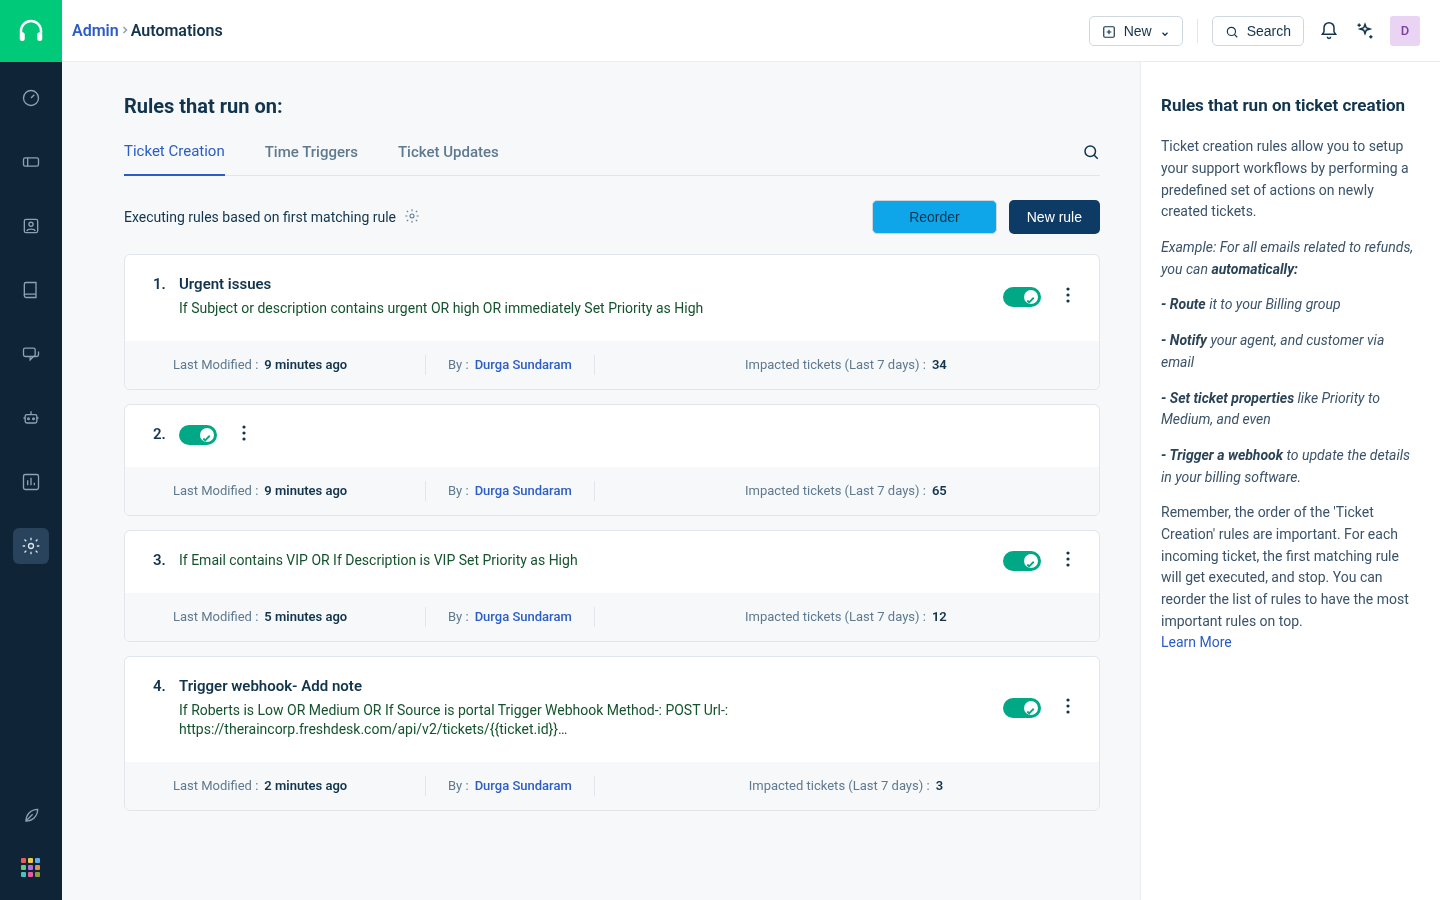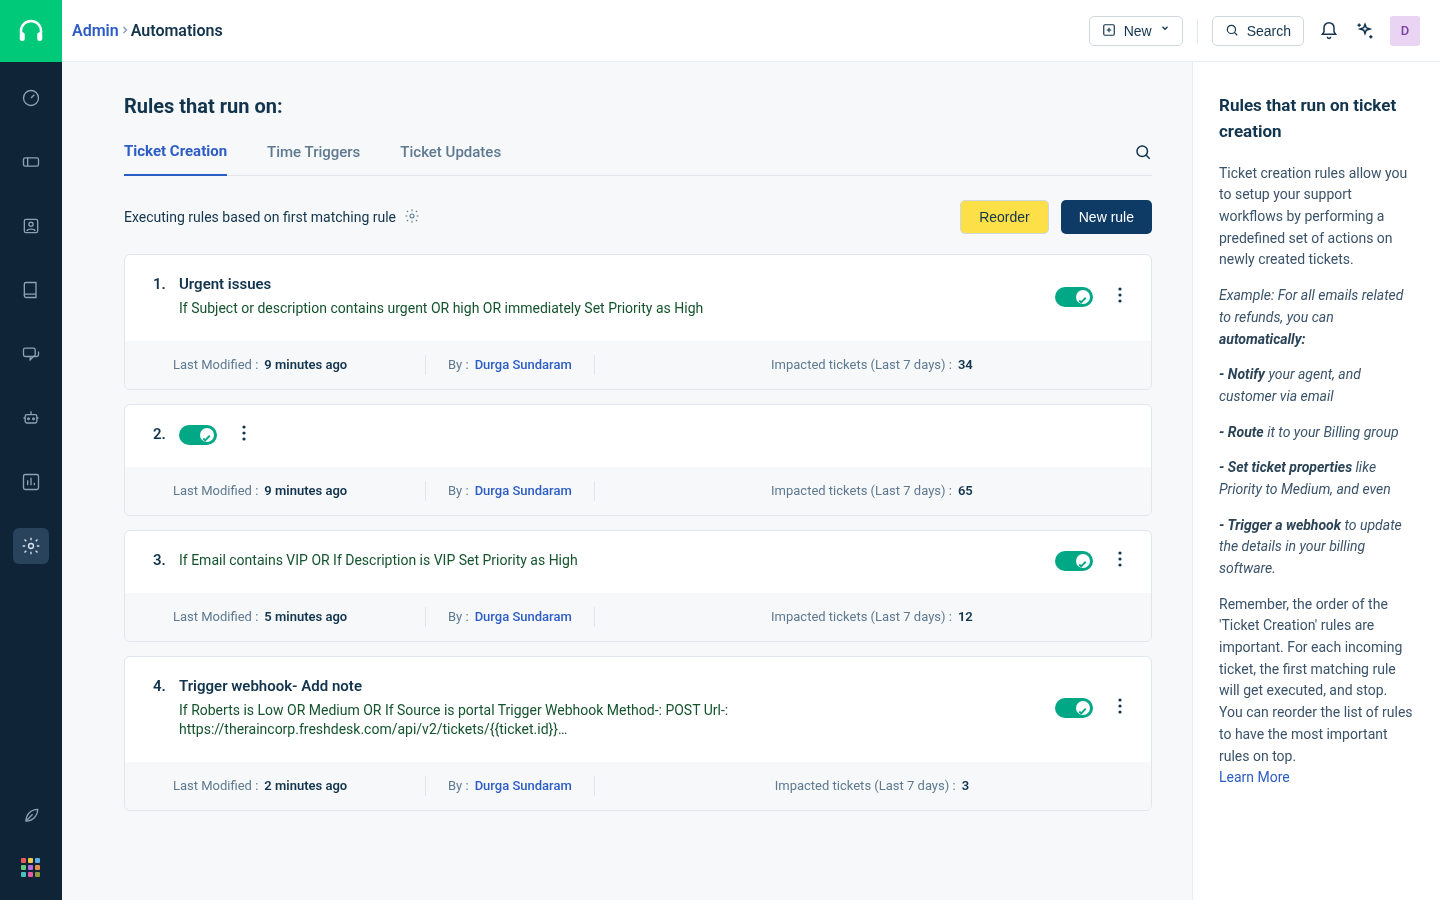--- a/index.html
+++ b/index.html
@@ -24,46 +24,46 @@
   
   
   .main { flex: 1; display: flex; flex-direction: column; }
   
   
   .topbar { height: 62px; border-bottom: 1px solid #e8edf1; display: flex; align-items: center; padding: 0 20px 0 10px; gap: 14px; }
   .breadcrumb { display: flex; align-items: flex-end; gap: 0; font-size: 16px; font-weight: 600; color: #12344d; }
   .breadcrumb a { color: #2c5cc5; text-decoration: none; }
   .chev-right { color: #8aa2b5; }
   .topbar-spacer { flex: 1; }
-  .btn-outline { border: 1px solid #cfd7df; background: #fff; padding: 6px 12px; border-radius: 5px; font-size: 14px; color: #12344d; display: inline-flex; align-items: flex-start; gap: 8px; cursor: pointer; }
+  .btn-outline { border: 1px solid #cfd7df; background: #fff; padding: 6px 12px; border-radius: 5px; font-size: 14px; color: #12344d; display: inline-flex; align-items: flex-end; gap: 8px; cursor: pointer; }
   .vdiv { width: 1px; height: 24px; background: #e0e6eb; }
   .tb-icon { width: 22px; height: 22px; color: #12344d; display:flex; align-items:center; justify-content:center; cursor:pointer; }
   .tb-icon svg { width: 20px; height: 20px; stroke: currentColor; fill: none; stroke-width: 1.8; }
   .avatar { width: 30px; height: 30px; background: #e9d4f4; color: #7b3fa0; font-size: 13px; font-weight: 500; display: flex; align-items: center; justify-content: center; border-radius: 3px; }
   
   
   .content-row { flex: 1; display: flex; background: #f6f8fa; overflow: hidden; }
   .content { flex: 1; padding: 32px 40px 0 62px; overflow-y: auto; }
   .content h1 { font-size: 20px; font-weight: 700; color: #12344d; margin-bottom: 24px; }
   
   
   .tabs { display: flex; gap: 40px; border-bottom: 1px solid #e0e6eb; align-items: center; }
   .tab { padding: 0 0 14px 0; font-size: 15px; color: #5f7a90; cursor: pointer; font-weight: 500; }
-  .tab.active { color: #2c5cc5; border-bottom: 2px solid #2c5cc5; font-weight: 700; margin-bottom: -1px; }
+  .tab.active { color: #2c5cc5; border-bottom: 2px solid #2c5cc5; font-weight: 400; margin-bottom: -1px; }
   .tab-spacer { flex: 1; }
   .search-ic { color: #12344d; padding-bottom: 10px; cursor: pointer; }
   .search-ic svg { width: 18px; height: 18px; stroke: currentColor; fill: none; stroke-width: 2; }
   
   
   .subhead { display: flex; align-items: center; margin: 24px 0 20px; }
   .subhead-text { font-size: 14px; color: #12344d; display: flex; align-items: center; gap: 8px; }
   .gear-sm svg { width: 16px; height: 16px; stroke: #5f7a90; fill: none; stroke-width: 1.6; }
   .subhead-spacer { flex: 1; }
   .btn-primary { background: #0e3b66; color: #fff; border: none; padding: 9px 18px; border-radius: 5px; font-size: 14px; font-weight: 500; cursor: pointer; }
-  .btn-secondary { background: #fde047; color: #12344d; border: 1px solid #cfd7df; padding: 8px 18px; border-radius: 5px; font-size: 14px; font-weight: 500; cursor: pointer; margin-right: 12px; }
+  .btn-secondary { background: #0ea5e9; color: #12344d; border: 1px solid #cfd7df; padding: 8px 36px; border-radius: 5px; font-size: 14px; font-weight: 500; cursor: pointer; margin-right: 12px; }
   
   
   .rules { display: flex; flex-direction: column; gap: 14px; padding-bottom: 40px; }
   .rule-card { border: 1px solid #e0e6eb; border-radius: 6px; background: #fff; overflow: hidden; }
   .rule-body { display: flex; padding: 20px 24px 22px 28px; gap: 8px; }
   .rule-num { font-size: 15px; font-weight: 600; color: #12344d; min-width: 18px; }
   .rule-main { flex: 1; }
   .rule-title { font-size: 15px; font-weight: 600; color: #12344d; margin-bottom: 6px; }
   .rule-desc { font-size: 14px; color: #14532d; line-height: 1.4; max-width: 620px; }
   .rule-controls { display: flex; align-items: center; gap: 20px; }
@@ -76,21 +76,21 @@
   .kebab svg { width: 4px; height: 16px; }
   .rule-foot { background: #f6f8fa; display: flex; padding: 14px 24px 14px 48px; font-size: 13px; color: #5f7a90; }
   .rule-foot .seg { display: flex; gap: 6px; align-items: center; }
   .rule-foot .seg.mid { flex: 0 0 auto; }
   .rule-foot .seg.first { flex: 0 0 230px; }
   .rule-foot .divider { width: 1px; height: 20px; background: #e0e6eb; margin: 0 22px; }
   .rule-foot b { color: #12344d; font-weight: 600; }
   .rule-foot a { color: #2c5cc5; font-weight: 500; text-decoration: none; }
   
   
-  .help-panel { width: 248px; background: #fff; border-left: 1px solid #e8edf1; padding: 30px 26px; font-size: 14px; color: #12344d; line-height: 1.55; overflow-y: auto; }
+  .help-panel { width: 300px; background: #fff; border-left: 1px solid #e8edf1; padding: 30px 20px; font-size: 14px; color: #12344d; line-height: 1.55; overflow-y: auto; }
   .help-panel h2 { font-size: 17px; font-weight: 700; margin-bottom: 18px; }
   .help-panel p { margin-bottom: 14px; color: #3a536a; }
   .help-panel em { font-style: italic; color: #3a536a; }
   .help-panel strong { font-weight: 700; color: #2a4356; }
   .help-panel .link { color: #2c5cc5; text-decoration: none; }
 </style>
 </head>
 <body>
 
 <div class="app">
@@ -410,21 +410,21 @@
       </div>
     </div>
             </div>
           </div>
       </div>
 
       <div class="help-panel">
         <h2>Rules that run on ticket creation</h2>
         <p>Ticket creation rules allow you to setup your support workflows by performing a predefined set of actions on newly created tickets.</p>
         <p><em><span>Example: For all emails related to refunds, you can </span><strong>automatically:</strong></em></p>
+        <p><em><strong>- Route</strong><span> it to your Billing group</span></em></p>
         <p><em><strong>- Notify</strong><span> your agent, and customer via email</span></em></p>
-        <p><em><strong>- Route</strong><span> it to your Billing group</span></em></p>
         <p><em><strong>- Set ticket properties</strong><span> like Priority to Medium, and even</span></em></p>
         <p><em><strong>- Trigger a webhook</strong><span> to update the details in your billing software.</span></em></p>
         <p><span>Remember, the order of the 'Ticket Creation' rules are important. For each incoming ticket, the first matching rule will get executed, and stop. You can reorder the list of rules to have the most important rules on top.</span><br><a href="#" class="link">Learn More</a></p>
       </div>
     </div>
   </div>
 </div>
 
 </body></html>

